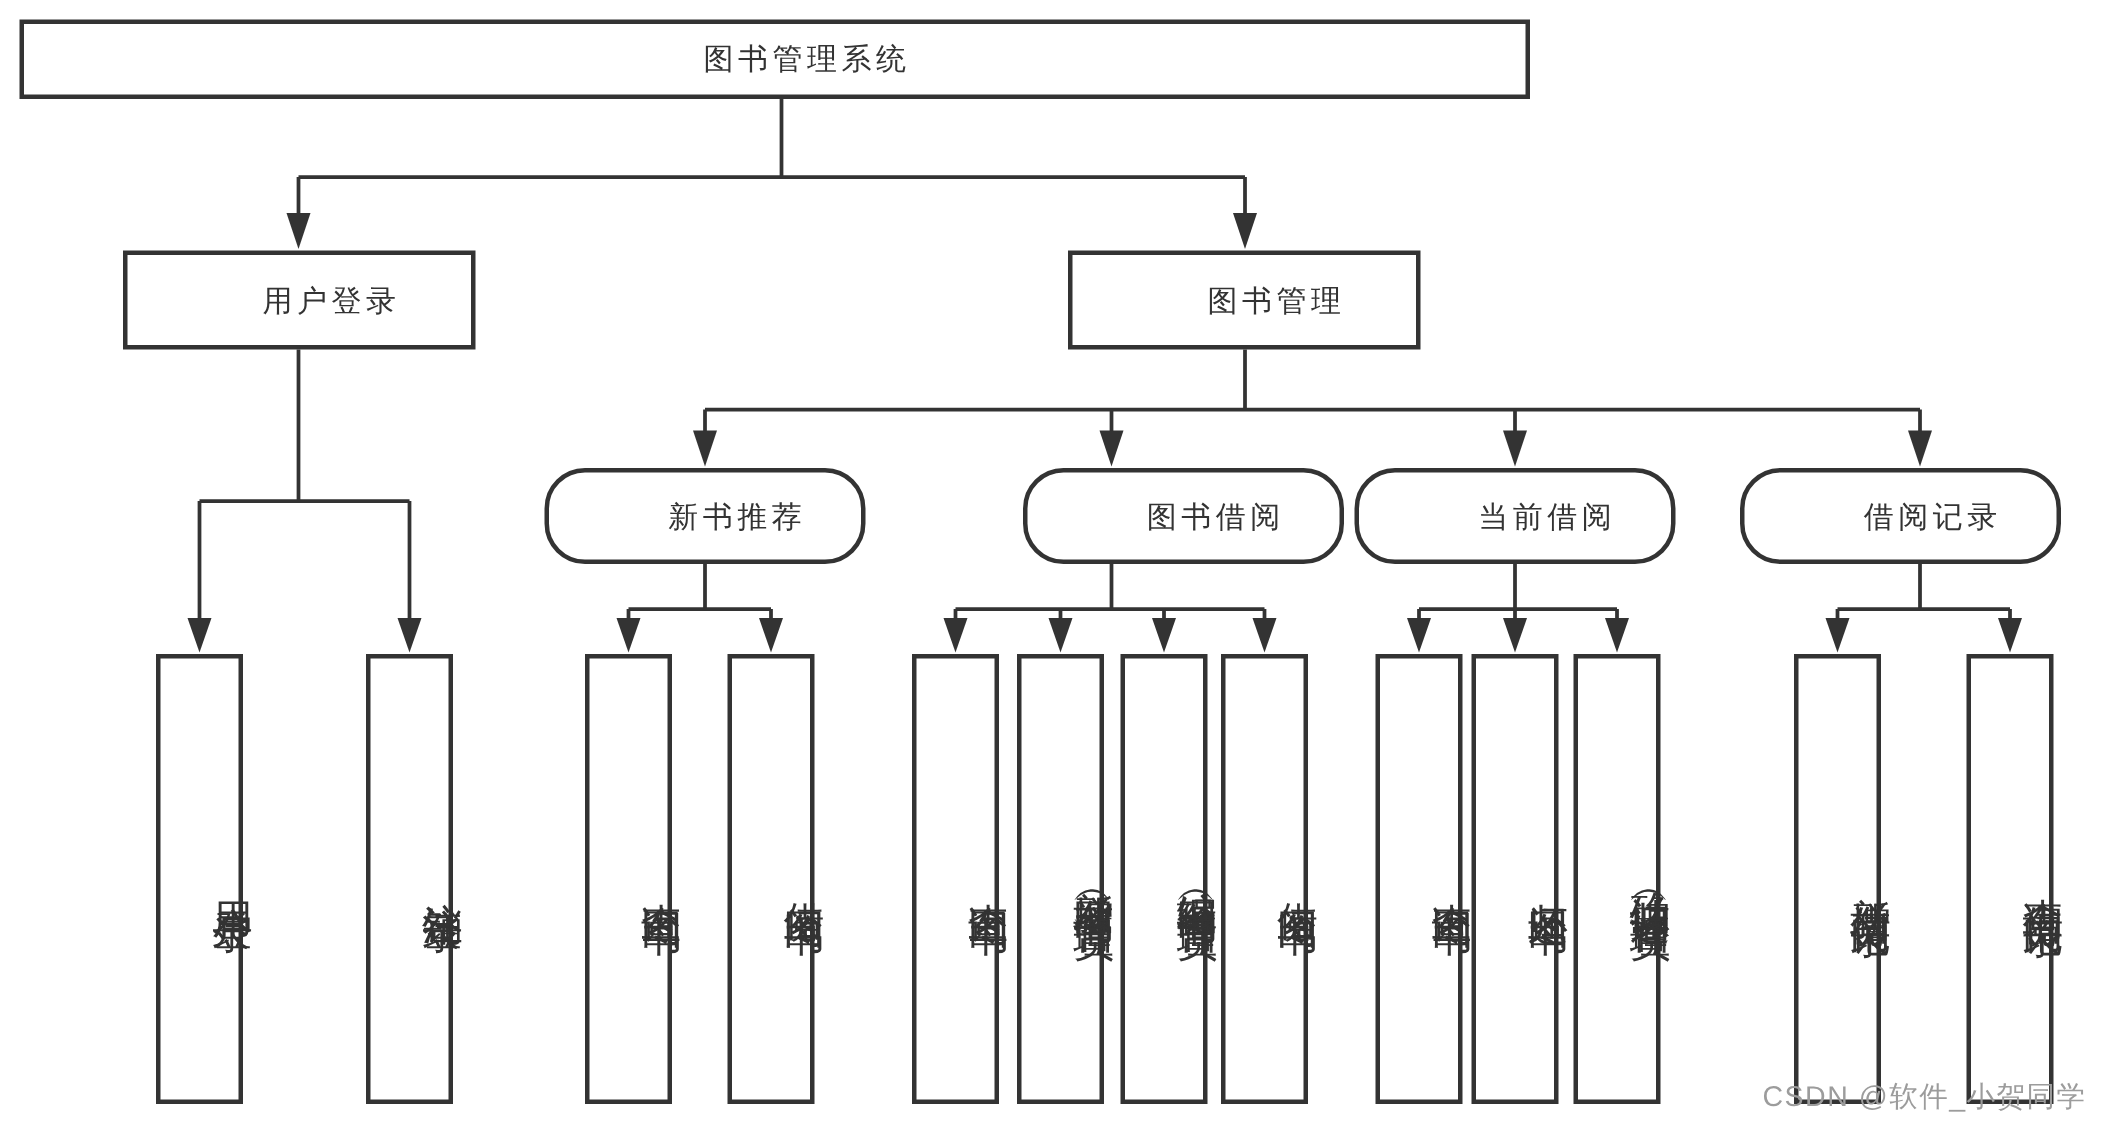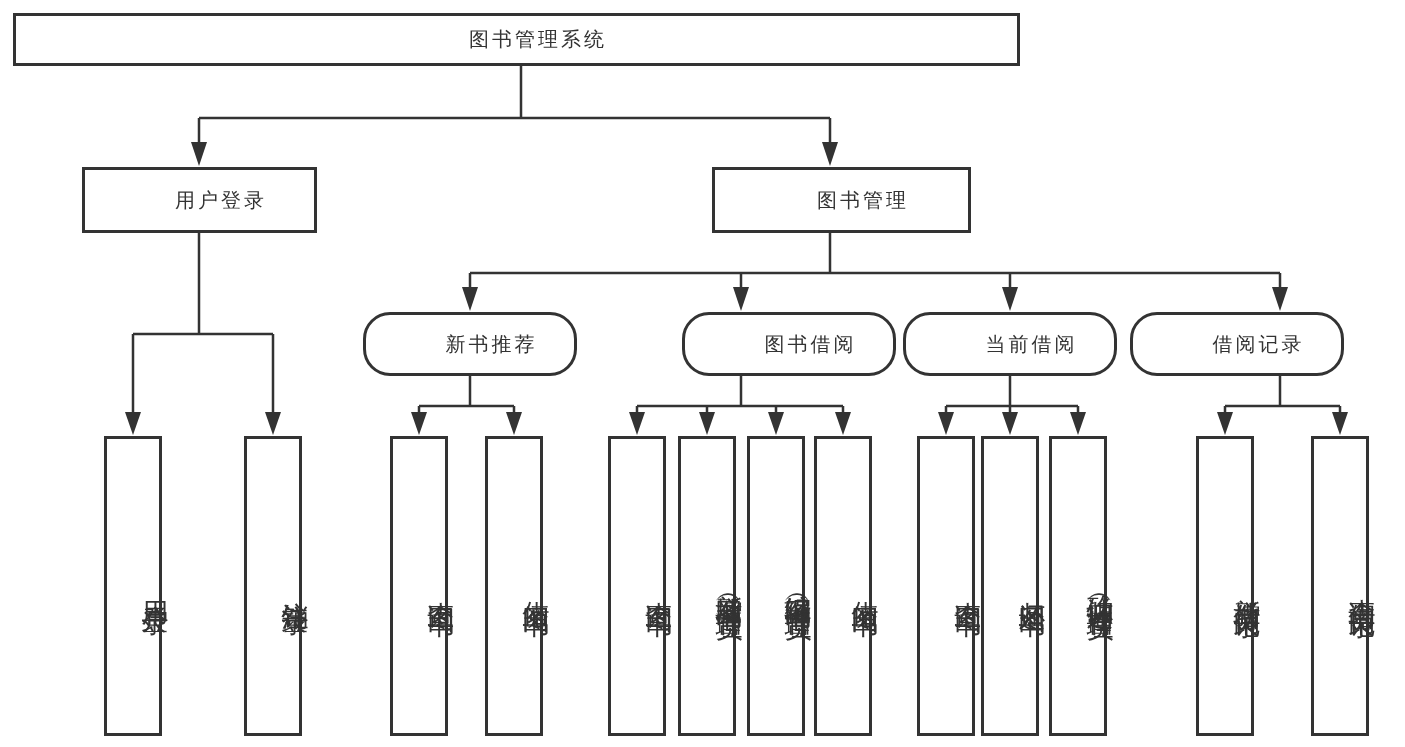--- a/index.html
+++ b/index.html
@@ -46,26 +46,26 @@
     text-orientation: mixed;
     font-size: 27px;
     letter-spacing: 3px;
     line-height: 1;
     color: #333333;
     white-space: nowrap;
   }
   
   .root-box  { left: 13px;   top: 13px;  width: 1007px; height: 53px; }
   .l2-a      { left: 82px;   top: 167px; width: 235px;  height: 66px; }
-  .l2-b      { left: 712px;  top: 167px; width: 259px;  height: 66px; }
+  .l2-b      { left: 712px;  top: 167px; width: 235px;  height: 66px; }
   .l3        { top: 312px;   width: 214px; height: 64px; border-radius: 27px; }
   .l3-a { left: 363px; }
   .l3-b { left: 634px; margin-left: 48px; }
   .l3-c { left: 903px; }
-  .l3-d { left: 1130px; align-items: center; }
+  .l3-d { left: 1160px; align-items: center; }
   .leaf      { top: 436px;   width: 58px; height: 300px; }
   .leaf-1  { left: 104px; }
   .leaf-2  { left: 244px; }
   .leaf-3  { left: 390px; }
   .leaf-4  { left: 485px; }
   .leaf-5  { left: 608px; }
   .leaf-6  { left: 678px; }
   .leaf-7  { left: 747px; }
   .leaf-8  { left: 814px; }
   .leaf-9  { left: 917px; }
@@ -190,14 +190,15 @@
     <span class="vlabel">确认归还（管理员）</span>
   </div>
 
   <div class="node leaf leaf-12">
     <span class="vlabel">新增借阅记录</span>
   </div>
   <div class="node leaf leaf-13">
     <span class="vlabel">查询借阅记录</span>
   </div>
 
+  <div class="watermark">CSDN @软件_小贺同学</div>
 
 </div>
 
 </body></html>

